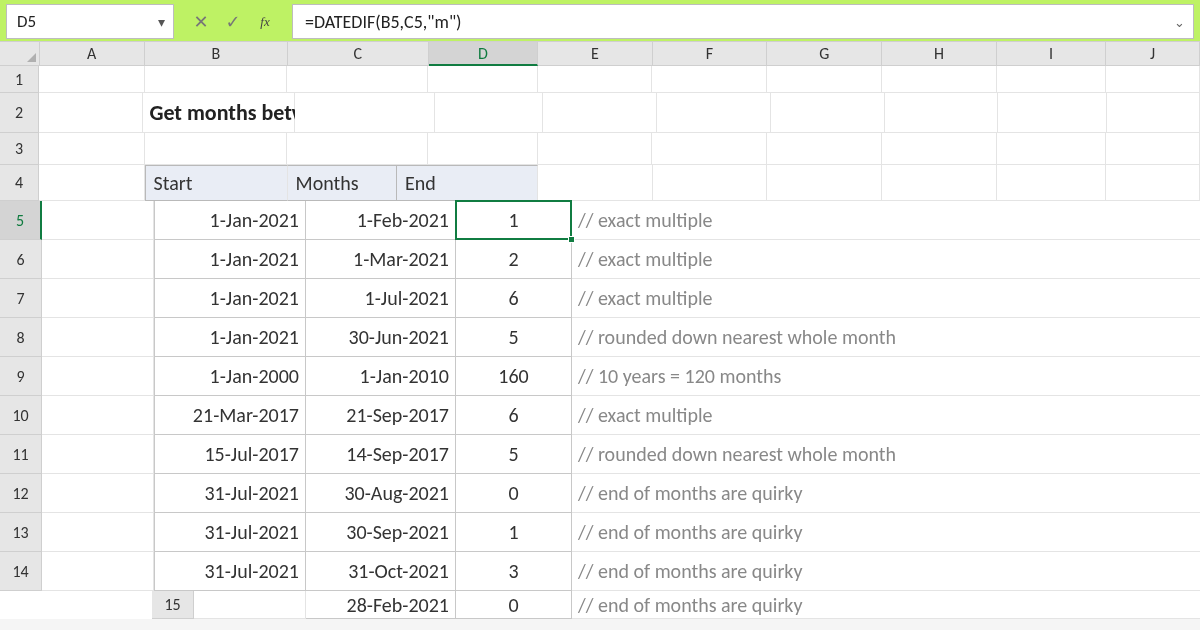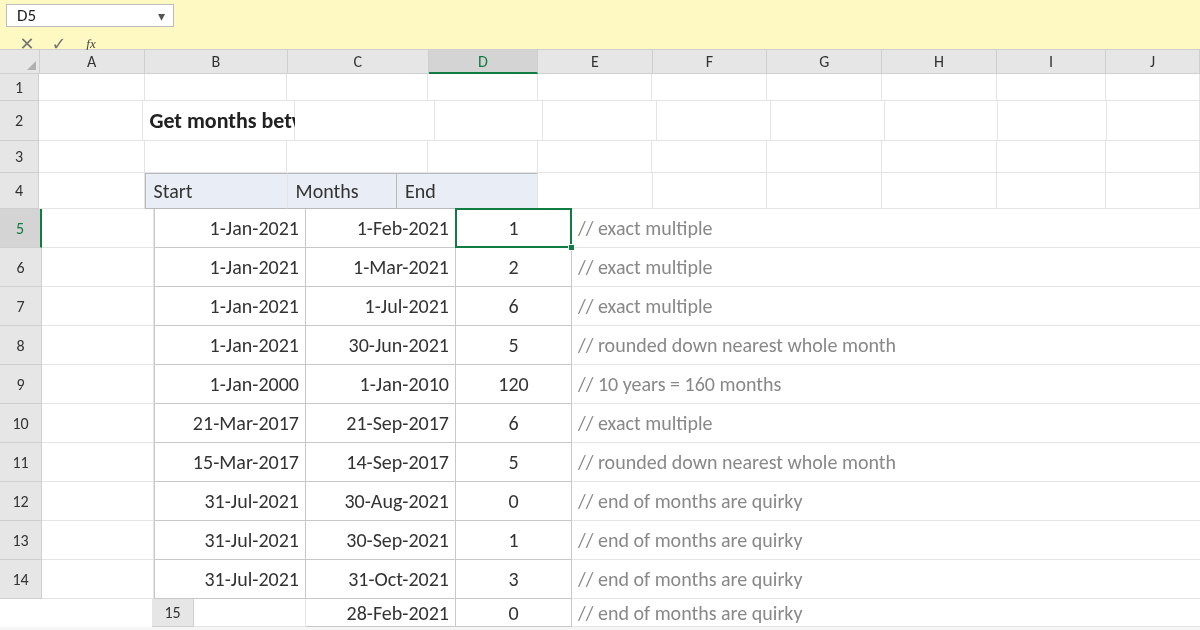--- a/index.html
+++ b/index.html
@@ -11,26 +11,25 @@
     width: 1200px;
     height: 630px;
     overflow: hidden;
     user-select: none;
   }
 
   
   .fbar {
     display: flex;
     align-items: stretch;
-    height: 50px;
-    background: #fef9c3;
+    height: 42px;
+    background: #bef264;
     border-bottom: 1px solid #cfcfcf;
     padding: 4px 6px 2px 6px;
     gap: 6px;
-    flex-direction: column;
   }
   .namebox-wrap {
     position: relative;
     display: flex;
     align-items: center;
     width: 168px;
     background: #fff;
     border: 1px solid #bdbdbd;
     padding: 0 28px 0 10px;
     font-size: 17px;
@@ -342,35 +341,35 @@
         <div class="cell cB data-td first mid">1-Jan-2021</div>
         <div class="cell cC data-td mid">30-Jun-2021</div>
         <div class="cell cD data-td last">5</div>
         <div class="cell comment">// rounded down nearest whole month</div>
       </div>
       <div class="gridrow r">
         <div class="rhdr">9</div>
         <div class="cell cA"></div>
         <div class="cell cB data-td first mid">1-Jan-2000</div>
         <div class="cell cC data-td mid">1-Jan-2010</div>
-        <div class="cell cD data-td last">120</div>
-        <div class="cell comment">// 10 years = 160 months</div>
+        <div class="cell cD data-td last">160</div>
+        <div class="cell comment">// 10 years = 120 months</div>
       </div>
       <div class="gridrow r">
         <div class="rhdr">10</div>
         <div class="cell cA"></div>
         <div class="cell cB data-td first mid">21-Mar-2017</div>
         <div class="cell cC data-td mid">21-Sep-2017</div>
         <div class="cell cD data-td last">6</div>
         <div class="cell comment">// exact multiple</div>
       </div>
       <div class="gridrow r">
         <div class="rhdr">11</div>
         <div class="cell cA"></div>
-        <div class="cell cB data-td first mid">15-Mar-2017</div>
+        <div class="cell cB data-td first mid">15-Jul-2017</div>
         <div class="cell cC data-td mid">14-Sep-2017</div>
         <div class="cell cD data-td last">5</div>
         <div class="cell comment">// rounded down nearest whole month</div>
       </div>
       <div class="gridrow r">
         <div class="rhdr">12</div>
         <div class="cell cA"></div>
         <div class="cell cB data-td first mid">31-Jul-2021</div>
         <div class="cell cC data-td mid">30-Aug-2021</div>
         <div class="cell cD data-td last">0</div>

